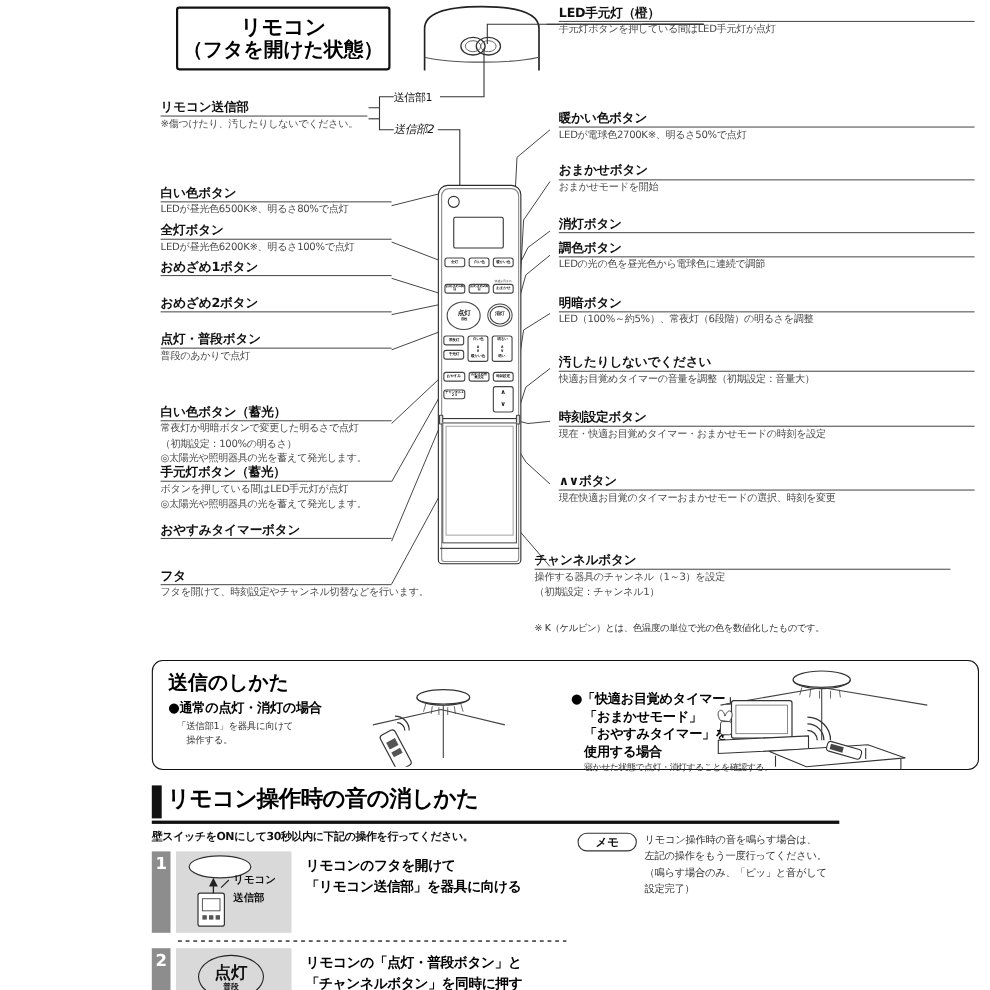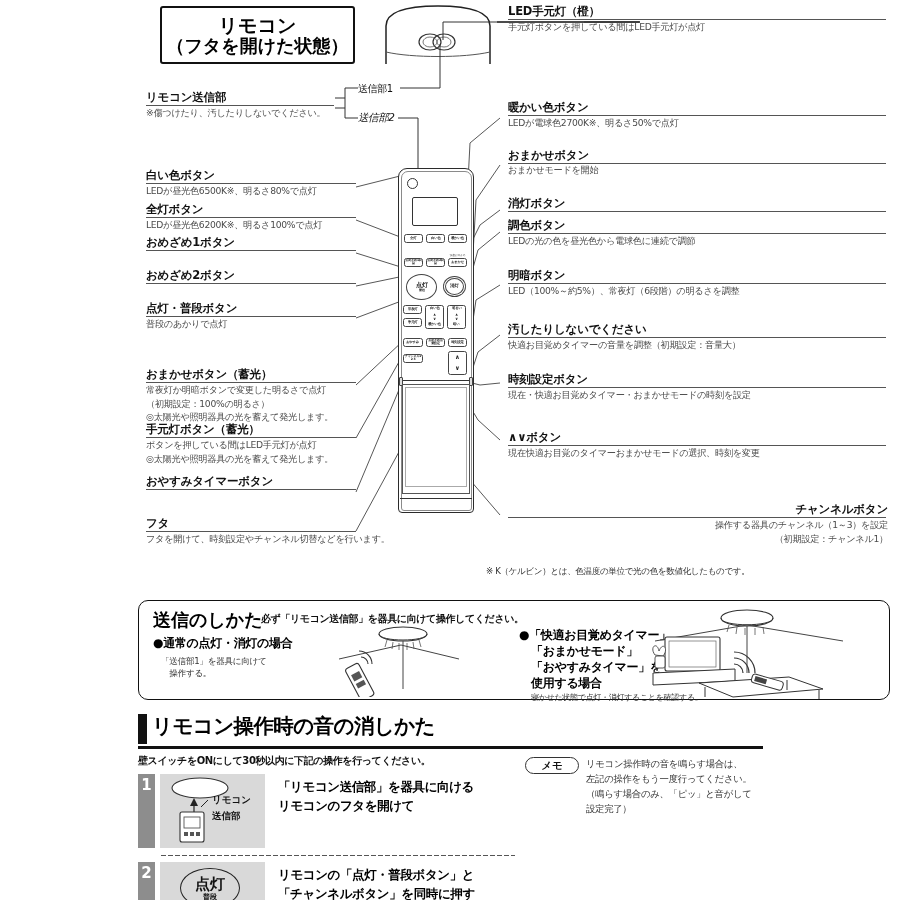--- a/index.html
+++ b/index.html
@@ -332,21 +332,21 @@
       <div class="lblock left" style="left: 146px; top: 268px; width: 210px;">
         <div class="lbl-title">おめざめ2ボタン</div>
         <div class="rule" style="width: 210px;"></div>
       </div>
       <div class="lblock left" style="left: 146px; top: 301px; width: 210px;">
         <div class="lbl-title">点灯・普段ボタン</div>
         <div class="rule" style="width: 210px;"></div>
         <div class="lbl-desc">普段のあかりで点灯</div>
       </div>
       <div class="lblock left" style="left: 146px; top: 367px; width: 210px;">
-        <div class="lbl-title">おまかせボタン（蓄光）</div>
+        <div class="lbl-title">白い色ボタン（蓄光）</div>
         <div class="rule" style="width: 210px;"></div>
         <div class="lbl-desc">常夜灯か明暗ボタンで変更した明るさで点灯<br>（初期設定：100%の明るさ）<br>◎太陽光や照明器具の光を蓄えて発光します。</div>
       </div>
       <div class="lblock left" style="left: 146px; top: 422px; width: 210px;">
         <div class="lbl-title">手元灯ボタン（蓄光）</div>
         <div class="rule" style="width: 210px;"></div>
         <div class="lbl-desc">ボタンを押している間はLED手元灯が点灯<br>◎太陽光や照明器具の光を蓄えて発光します。</div>
       </div>
       <div class="lblock left" style="left: 146px; top: 474px; width: 210px;">
         <div class="lbl-title">おやすみタイマーボタン</div>
@@ -392,32 +392,31 @@
       <div class="lblock left" style="left: 508px; top: 372px; width: 380px;">
         <div class="lbl-title">時刻設定ボタン</div>
         <div class="rule" style="width: 378px;"></div>
         <div class="lbl-desc">現在・快適お目覚めタイマー・おまかせモードの時刻を設定</div>
       </div>
       <div class="lblock left" style="left: 508px; top: 430px; width: 380px;">
         <div class="lbl-title">∧∨ボタン</div>
         <div class="rule" style="width: 378px;"></div>
         <div class="lbl-desc">現在快適お目覚のタイマーおまかせモードの選択、時刻を変更</div>
       </div>
-      <div class="lblock left" style="left: 508px; top: 502px; width: 380px; text-align: right;">
+      <div class="lblock left" style="left: 486px; top: 502px; width: 380px;">
         <div class="lbl-title">チャンネルボタン</div>
         <div class="rule" style="width: 378px;"></div>
         <div class="lbl-desc">操作する器具のチャンネル（1～3）を設定<br>（初期設定：チャンネル1）</div>
       </div>
     </div>
 
   <div id="kelvin-note">※ K（ケルビン）とは、色温度の単位で光の色を数値化したものです。</div>
 
   <div id="send-box">
     <div style="position:absolute; left:14px; top:7px;" class="hdr">送信のしかた</div>
-    <div style="position:absolute; left:122px; top:11px;" class="hdr-sub">必ず「リモコン送信部」を器具に向けて操作してください。</div>
 
     <div class="bullet-h" style="position:absolute; left:14px; top:34px;">●通常の点灯・消灯の場合</div>
     <div class="bullet-s" style="position:absolute; left:22px; top:54px; white-space:pre;">「送信部1」を器具に向けて
 　操作する。</div>
 
     <svg style="position:absolute; left:192px; top:18px;" width="130" height="78">
       <ellipse cx="72" cy="15" rx="24" ry="7" fill="#fff" stroke="#333" stroke-width="1.1"></ellipse>
       <path d="M48,15 C48,23 96,23 96,15" fill="none" stroke="#333" stroke-width="1"></path>
       <g stroke="#555" stroke-width="0.8">
         <line x1="56" y1="21" x2="54" y2="28"></line>
@@ -500,22 +499,22 @@
         <rect x="20" y="38" width="24" height="30" rx="2" fill="#fff" stroke="#333" stroke-width="1.1"></rect>
         <rect x="24" y="43" width="16" height="11" fill="#fff" stroke="#555" stroke-width="0.9"></rect>
         <rect x="24" y="58" width="4" height="4" fill="#555"></rect>
         <rect x="30" y="58" width="4" height="4" fill="#555"></rect>
         <rect x="36" y="58" width="4" height="4" fill="#555"></rect>
       </svg>
       <div style="position:absolute; left:52px; top:20px; font-size:9.5px; font-weight:bold; color:#111;">リモコン</div>
       <div style="position:absolute; left:52px; top:36px; font-size:9.5px; font-weight:bold; color:#111;">送信部</div>
     </div>
     <div class="step-txt" style="left:140px; top:66px;">
+      <div>リモコンのフタを開けて</div>
       <div>「リモコン送信部」を器具に向ける</div>
-      <div>リモコンのフタを開けて</div>
     </div>
 
     <div class="dots" style="left:22px; top:142px; width:355px;"></div>
 
     <div class="step-num" style="left:0px; top:150px; height:82px;">2</div>
     <div class="step-img" style="left:22px; top:150px; width:105px; height:82px;">
       <div style="position:absolute; left:20px; top:6px; width:60px; height:40px; border:1.6px solid #222; border-radius:50%; background:#d9d9d9;
                   display:flex; flex-direction:column; align-items:center; justify-content:center;">
         <span style="font-size:15px; font-weight:bold; color:#111;">点灯</span>
         <span style="font-size:7px; font-weight:bold; color:#111; margin-top:-2px;">普段</span>

